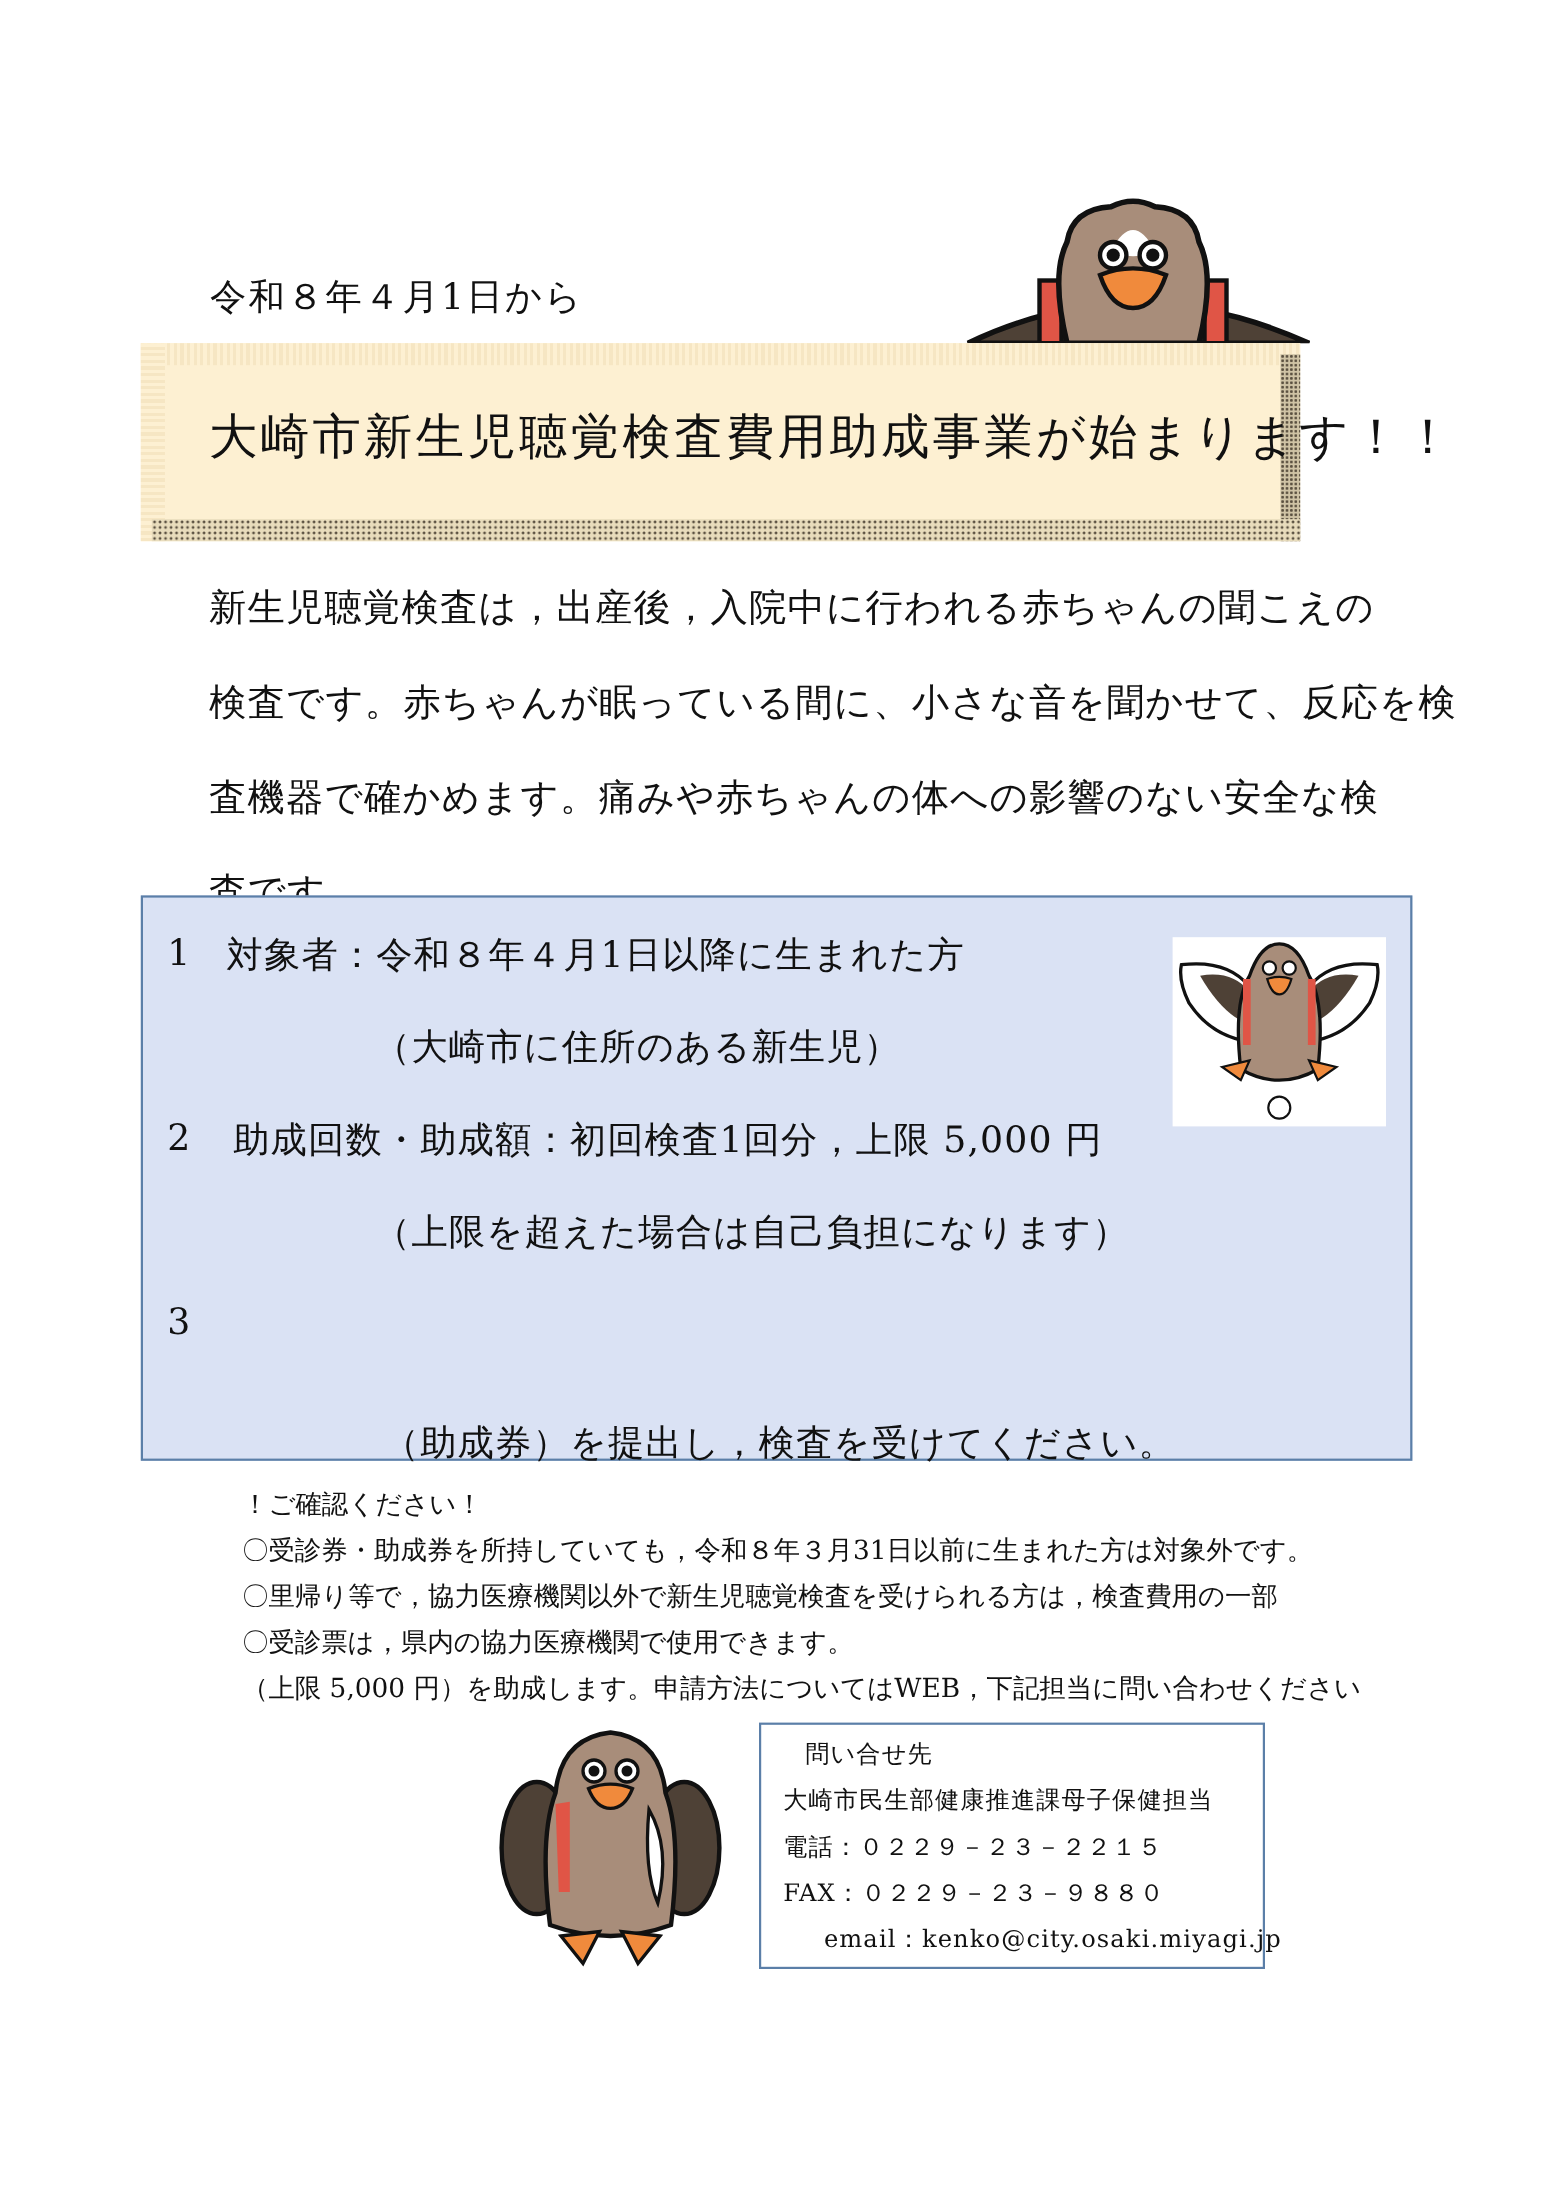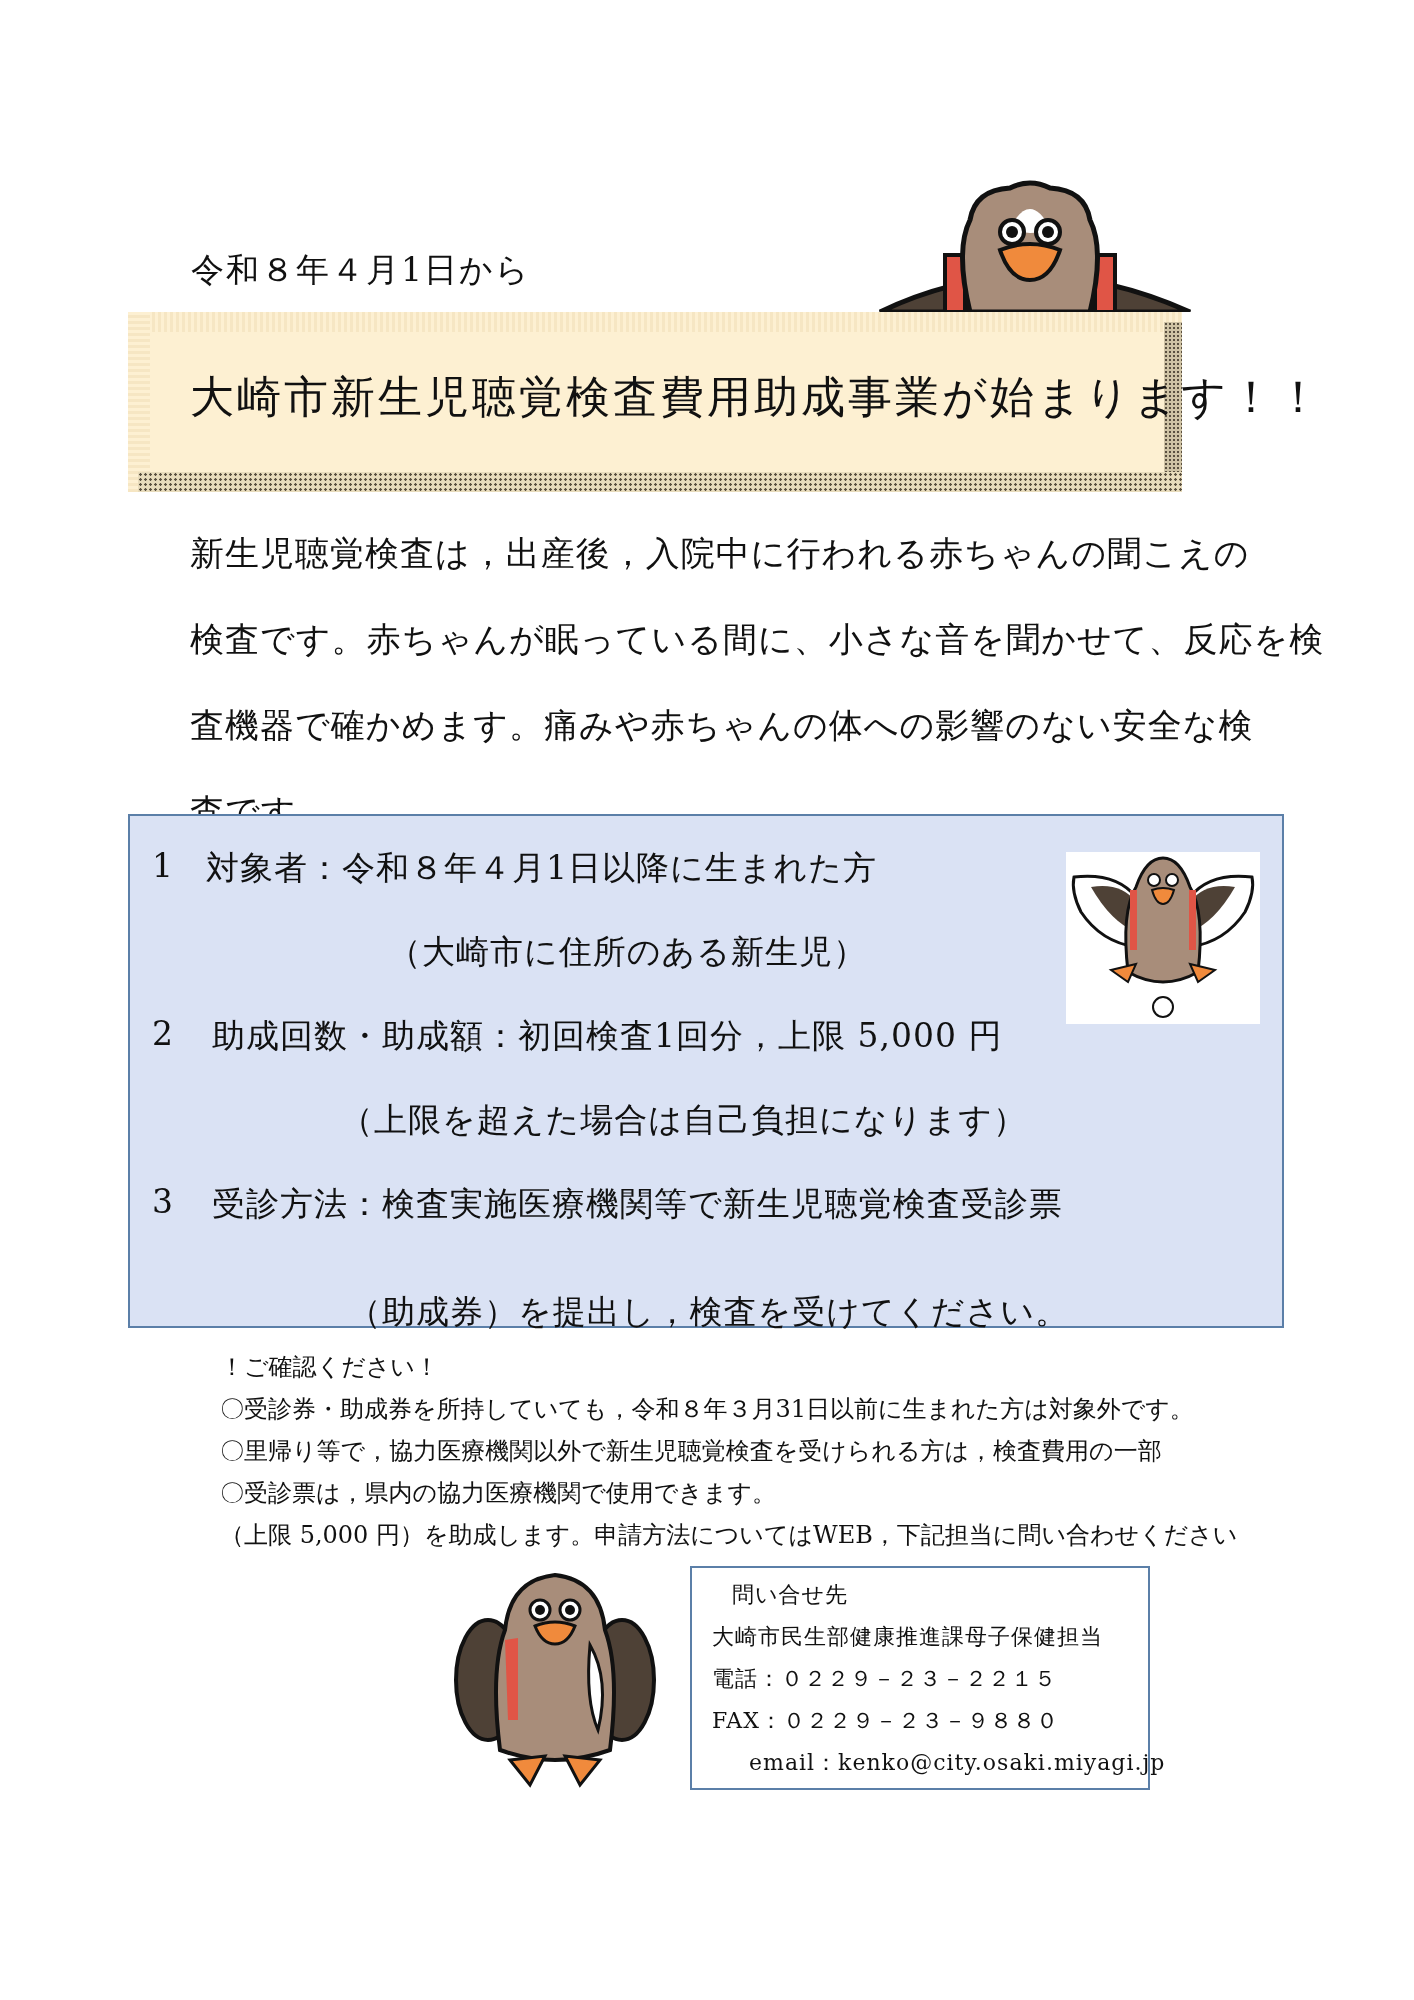--- a/index.html
+++ b/index.html
@@ -66,26 +66,25 @@
 <div class="abs intro">
   <p>新生児聴覚検査は，出産後，入院中に行われる赤ちゃんの聞こえの</p>
   <p>検査です。赤ちゃんが眠っている間に、小さな音を聞かせて、反応を検</p>
   <p>査機器で確かめます。痛みや赤ちゃんの体への影響のない安全な検</p>
   <p>査です。</p>
 </div>
 
 <div class="abs info-box">
   <div class="info-line" style="left:22px;top:30px;">1</div>
   <div class="info-line" style="left:76px;top:30px;">対象者：令和８年４月1日以降に生まれた方</div>
-  <div class="info-line" style="left:210px;top:114px;margin-left:48px;">（大崎市に住所のある新生児）</div>
+  <div class="info-line" style="left:210px;top:114px;">（大崎市に住所のある新生児）</div>
   <div class="info-line" style="left:22px;top:198px;">2</div>
   <div class="info-line" style="left:82px;top:198px;">助成回数・助成額：初回検査1回分，上限 5,000 円</div>
   <div class="info-line" style="left:210px;top:282px;">（上限を超えた場合は自己負担になります）</div>
   <div class="info-line" style="left:22px;top:366px;">3</div>
-  <div class="info-line" style="left:82px;top:366px;">受診方法：検査実施医療機関等で新生児聴覚検査受診票</div>
   <div class="info-line" style="left:218px;top:474px;">（助成券）を提出し，検査を受けてください。</div>
 </div>
 
 <svg class="abs mascot-fly" viewBox="0 0 194 172">
   <path d="M8 25 Q50 20 70 45 L70 95 Q35 90 15 60 Q5 40 8 25 Z" fill="#fff" stroke="#111" stroke-width="3"></path>
   <path d="M25 35 Q55 30 70 50 L70 80 Q45 70 25 35 Z" fill="#4e4136"></path>
   <path d="M186 25 Q144 20 124 45 L124 95 Q159 90 179 60 Q189 40 186 25 Z" fill="#fff" stroke="#111" stroke-width="3"></path>
   <path d="M169 35 Q139 30 124 50 L124 80 Q149 70 169 35 Z" fill="#4e4136"></path>
   <path d="M62 120 Q55 60 70 35 Q80 6 97 6 Q114 6 124 35 Q139 60 132 120 Q97 140 62 120 Z" fill="#a88d7a" stroke="#111" stroke-width="3"></path>
   <rect x="64" y="38" width="7" height="60" fill="#e05546"></rect>

